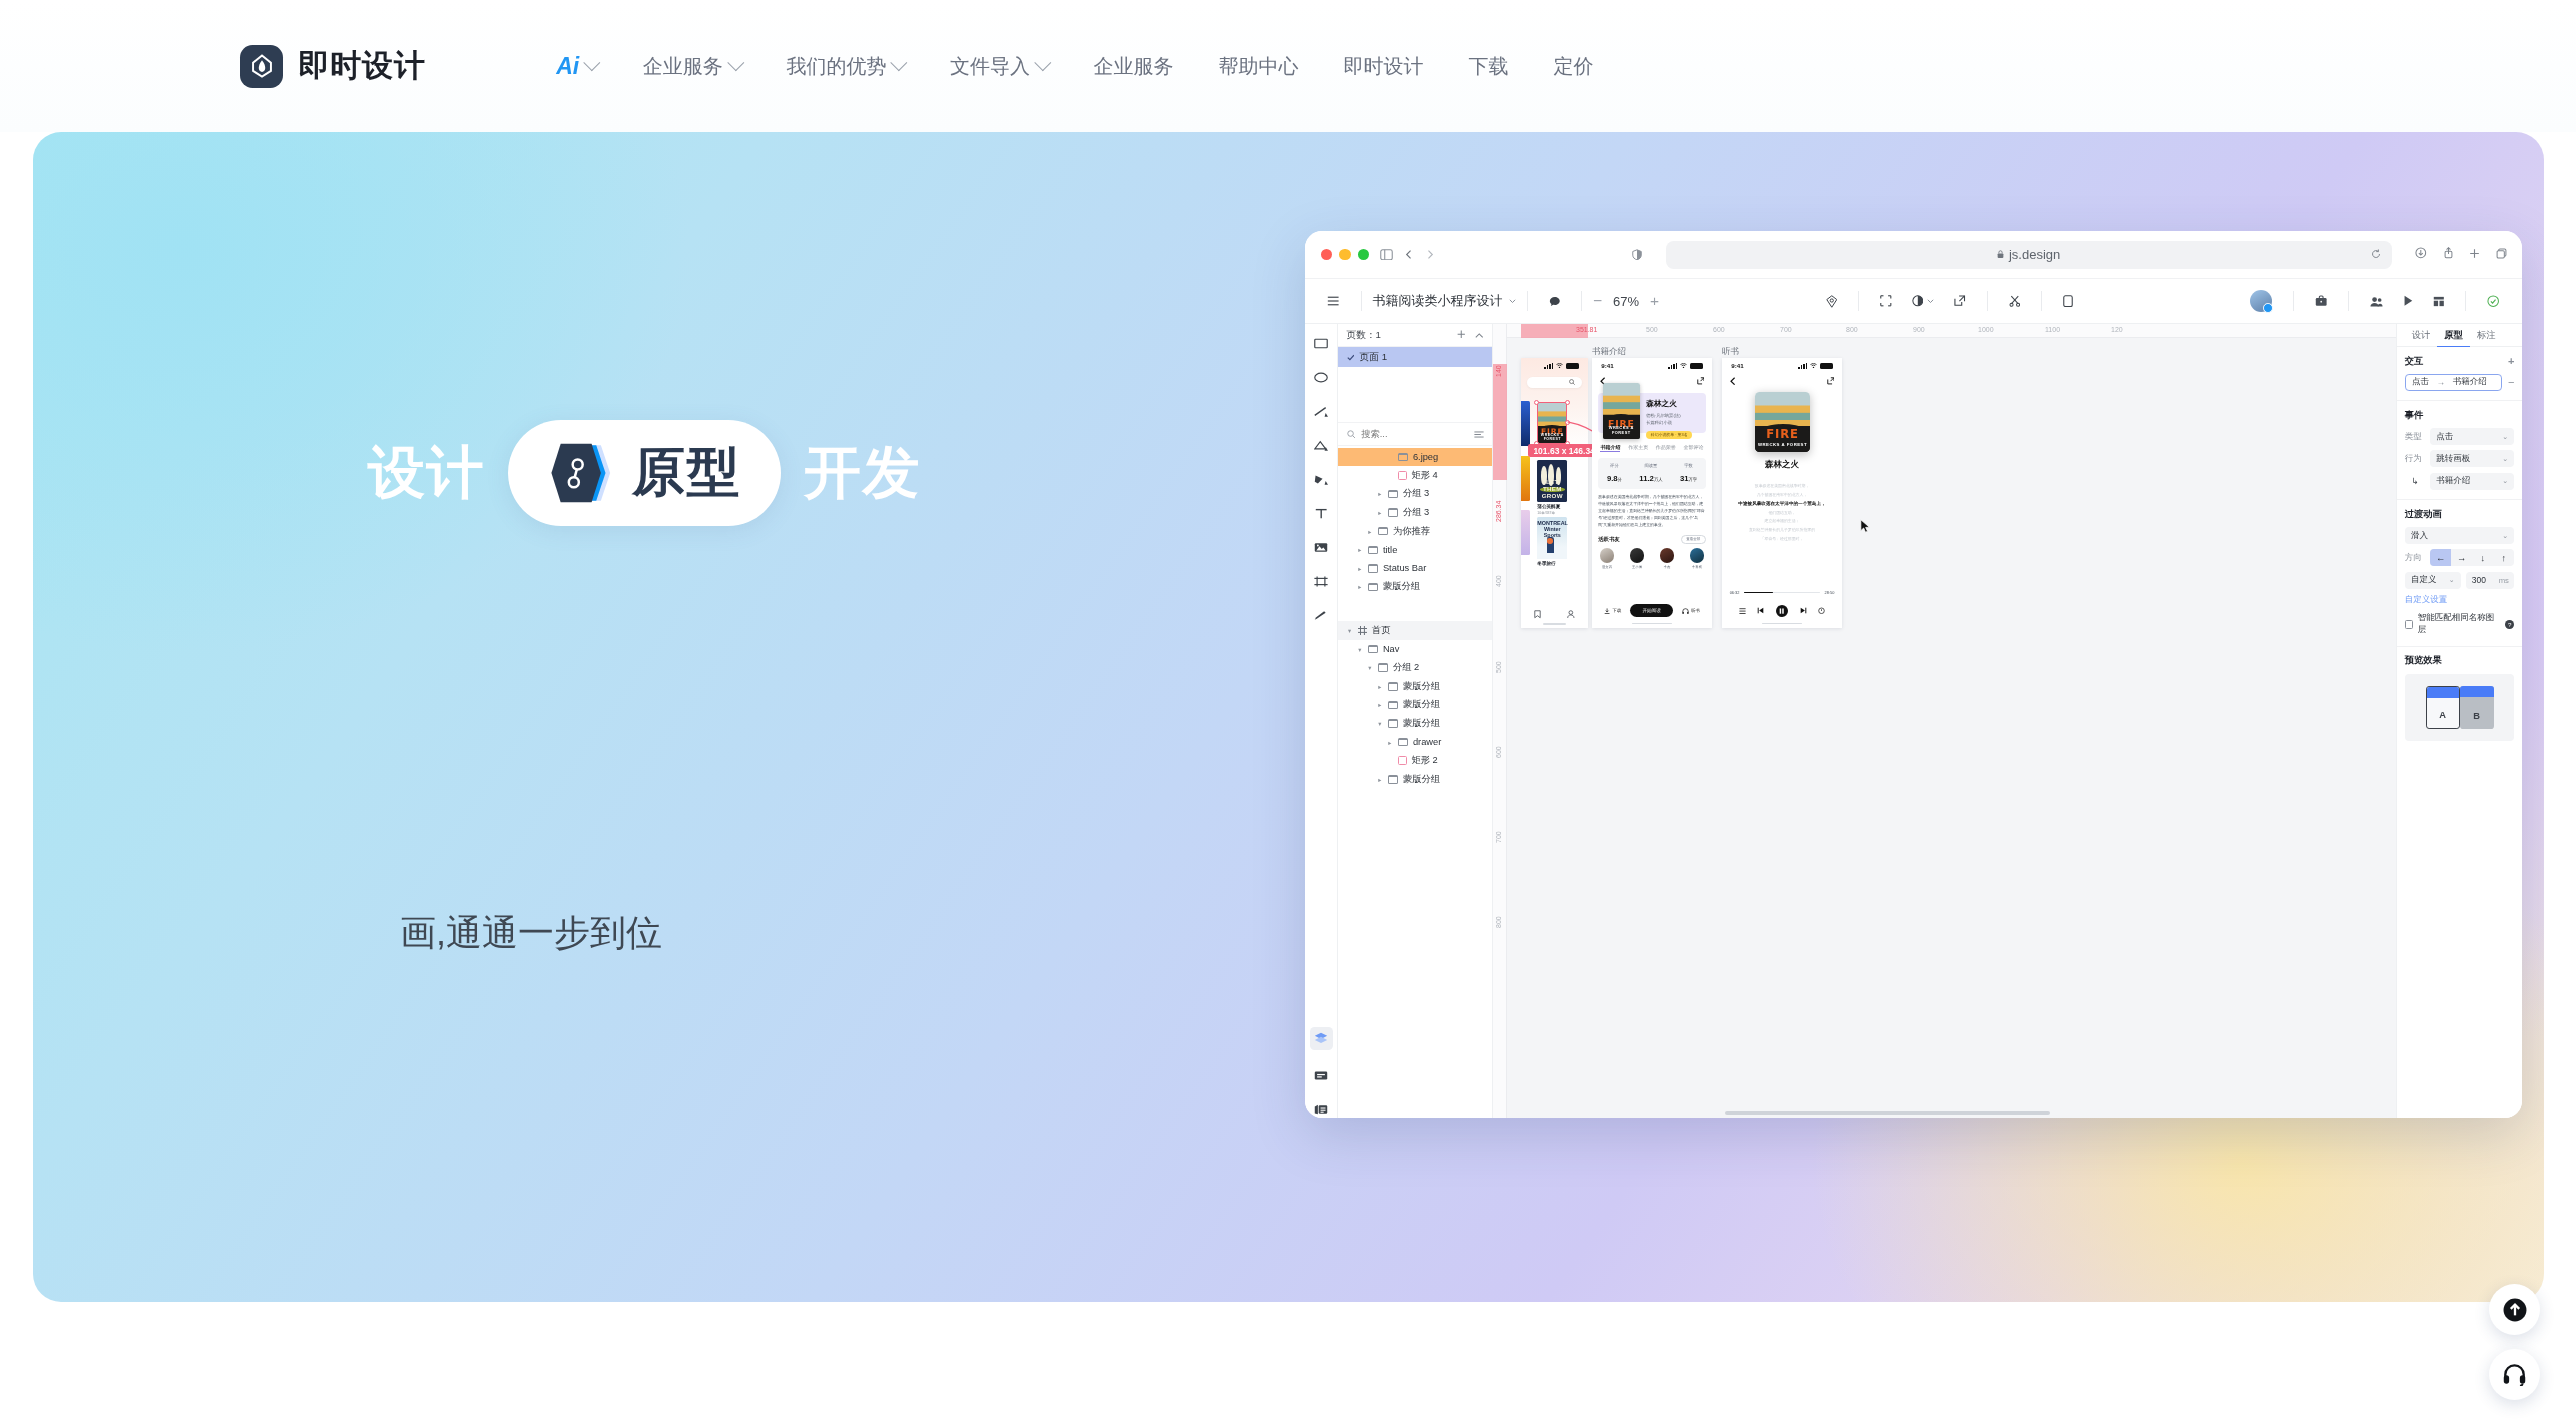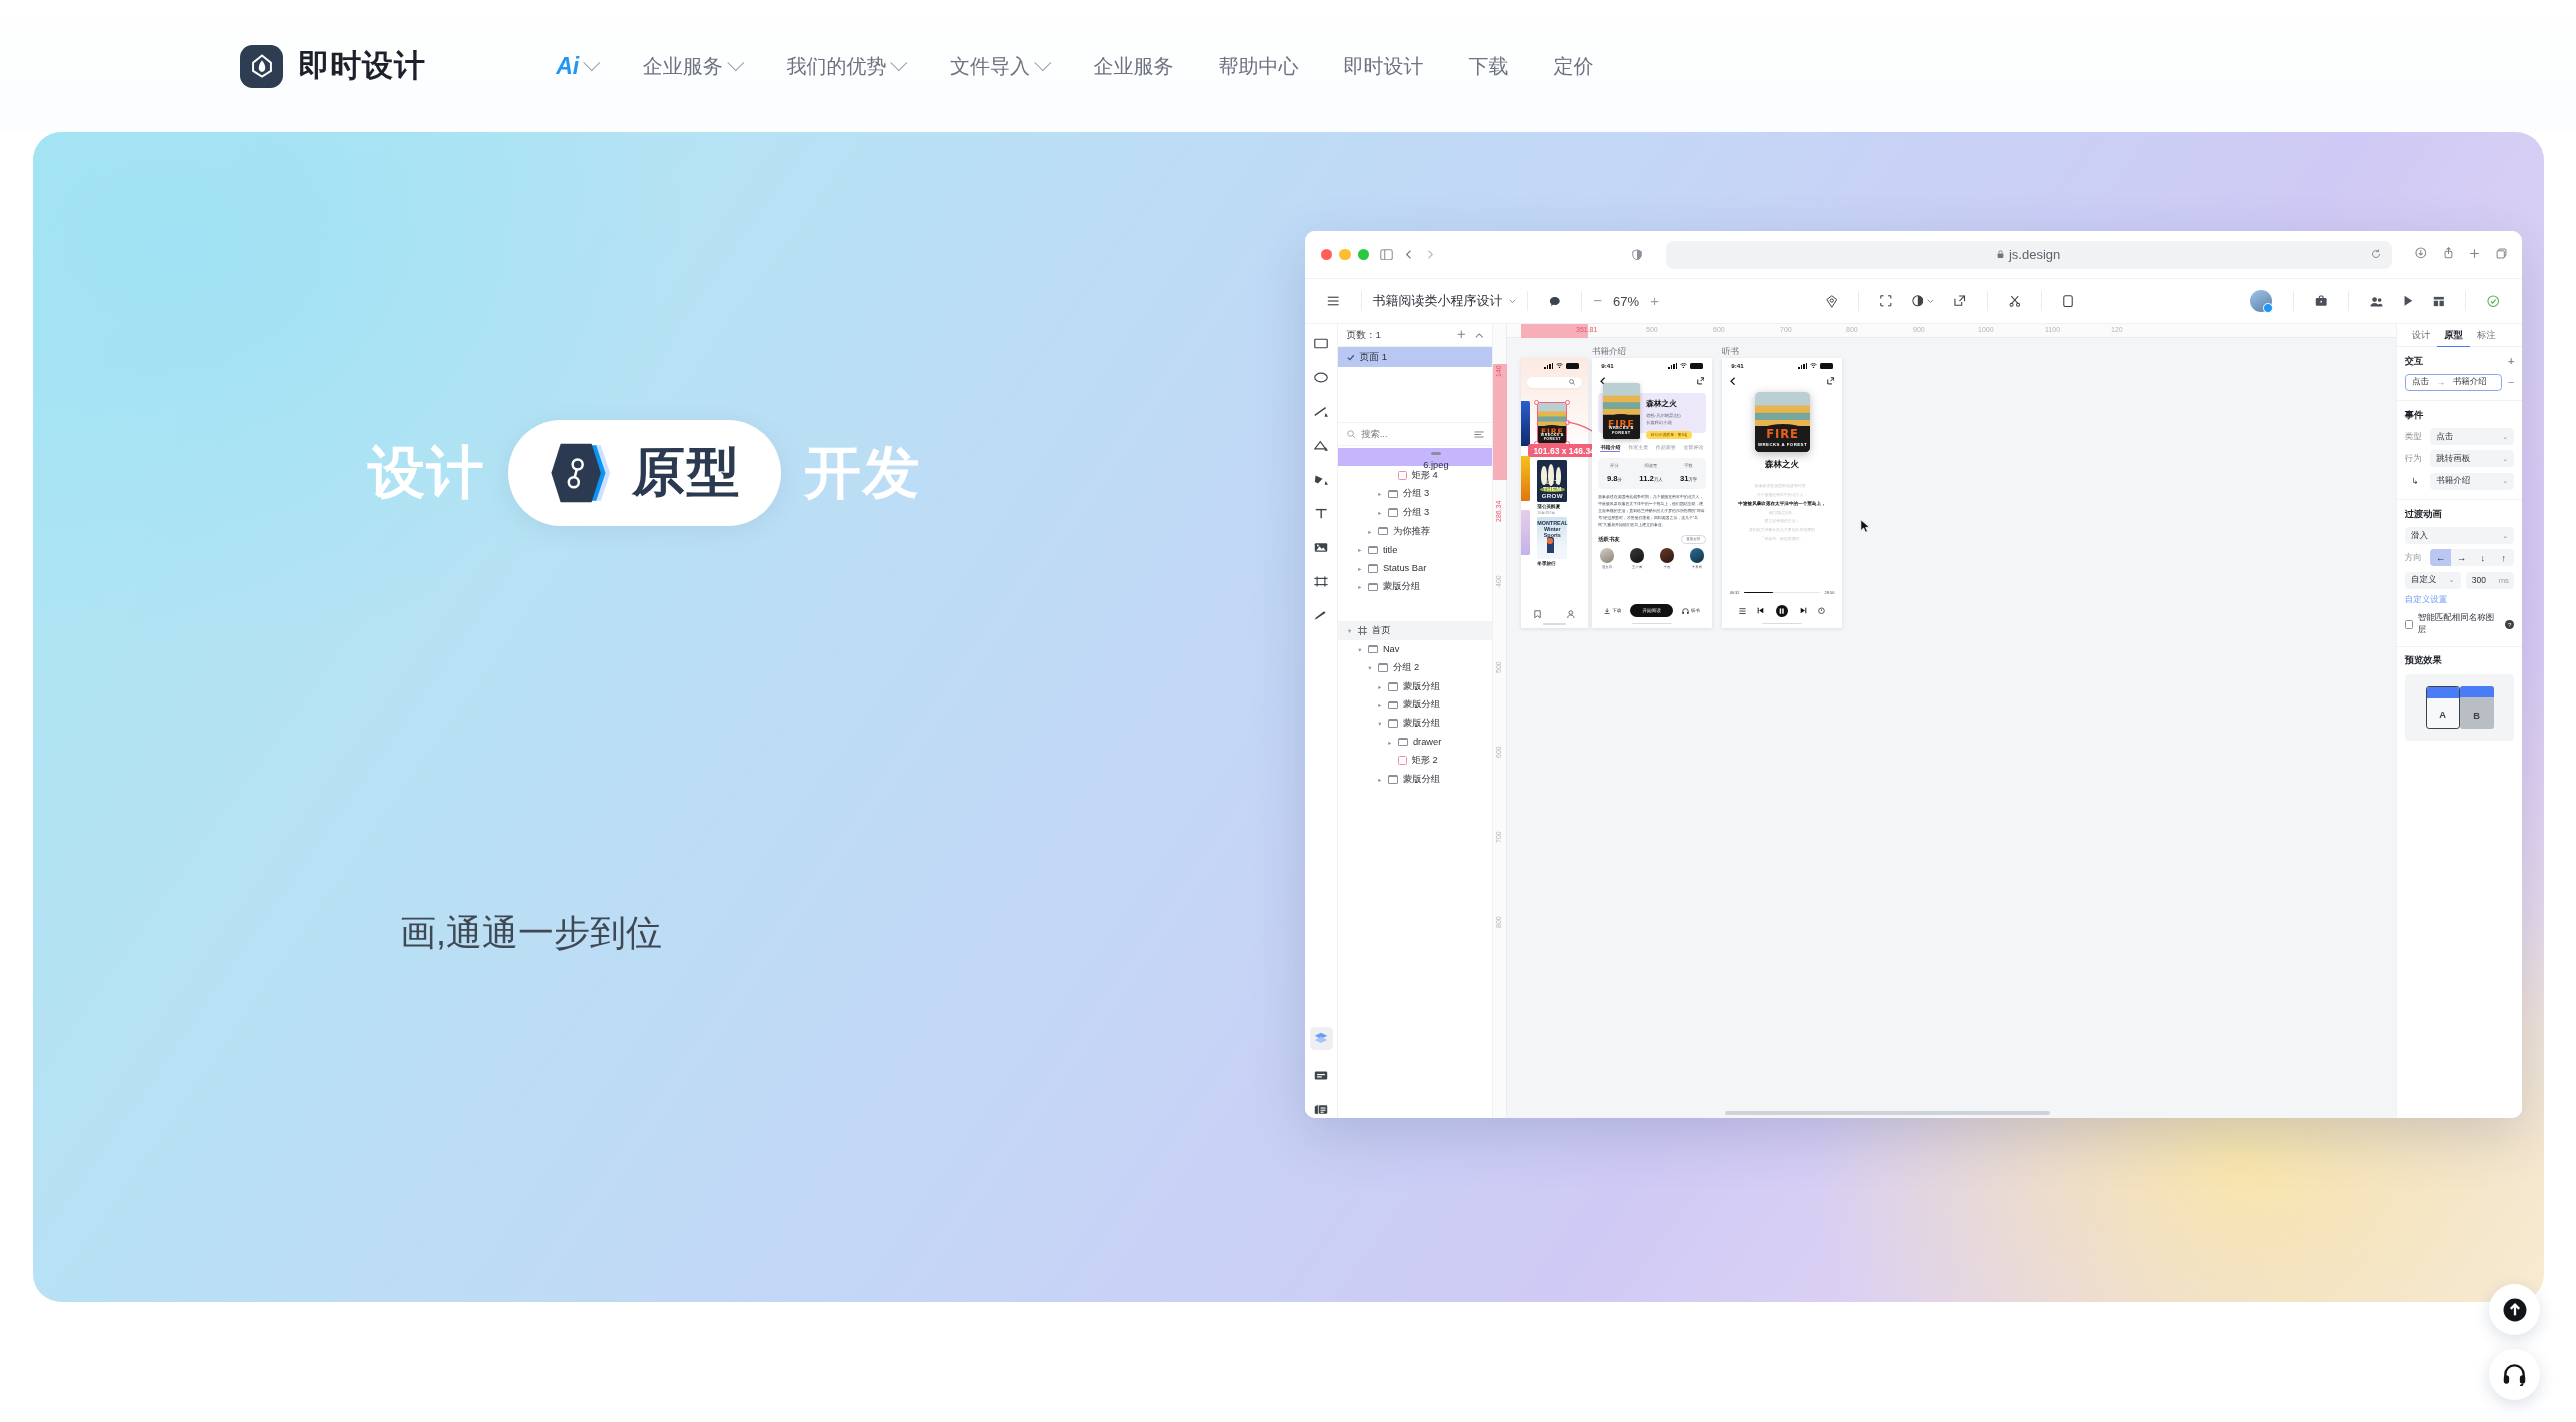--- a/index.html
+++ b/index.html
@@ -84,21 +84,21 @@
   }
   .subline {
     position: absolute; left: 367px; top: 775px;
     font-size: 36px; line-height: 1.45; color: #3f4853; max-width: 542px;
   }
 
   
   .browser {
     position: absolute; left: 1304px; top: 231px;
     width: 1217px; height: 887px;
-    background: #fff; border-radius: 10px;
+    background: #fff; border-radius: 17px;
     box-shadow: 0 17px 54px rgba(40,60,110,.18);
     overflow: hidden;
     font-family: "Liberation Sans","DejaVu Sans",sans-serif;
   }
   .bw-top {
     height: 48px; background: #fff; display: flex; align-items: center;
     padding: 0 15.5px; gap: 11px; border-bottom: 0.8px solid #f0f1f3;
   }
   .dots { display: flex; gap: 7px; align-items: center; }
   .dot { width: 11.6px; height: 11.6px; border-radius: 50%; }
@@ -160,21 +160,21 @@
   }
   .search-row input {
     border:0; outline:0; font-size:9.3px; color:#6a7079; background:transparent; width:85px;
     font-family: inherit;
   }
   .tree { overflow:hidden; padding-top: 1.5px; }
   .tr {
     height: 18.6px; display:flex; align-items:center; gap:4.6px; font-size:9.3px; color:#2e333a;
     padding-right: 6.2px; white-space: nowrap;
   }
-  .tr.sel { background:#c4b5fd;flex-direction:column; }
+  .tr.sel { background:#fdba74; }
   .tr.soft { background:#f3f4f6;margin-top:25px; }
   .tw { width:7.7px; display:inline-block; text-align:center; color:#8e949c; font-size:6.2px;}
   .ico-folder{ width:10px;height:8.5px;border:1.1px solid #8a9099;border-radius:1.5px;
       border-top-width:2.3px; display:inline-block;}
   .ico-rect{ width:8.5px;height:8.5px;border:1.2px solid #f08ba8;border-radius:1.5px;display:inline-block;}
   .ico-frame{ width:9.3px;height:9.3px;display:inline-block;position:relative;}
   .ico-frame:before,.ico-frame:after{content:'';position:absolute;background:#6a7079;}
   .ico-frame:before{left:2.3px;top:0;width:1.1px;height:9.3px;box-shadow:3.9px 0 0 #6a7079;}
   .ico-frame:after{left:0;top:2.3px;height:1.1px;width:9.3px;box-shadow:0 3.9px 0 #6a7079;}
 

